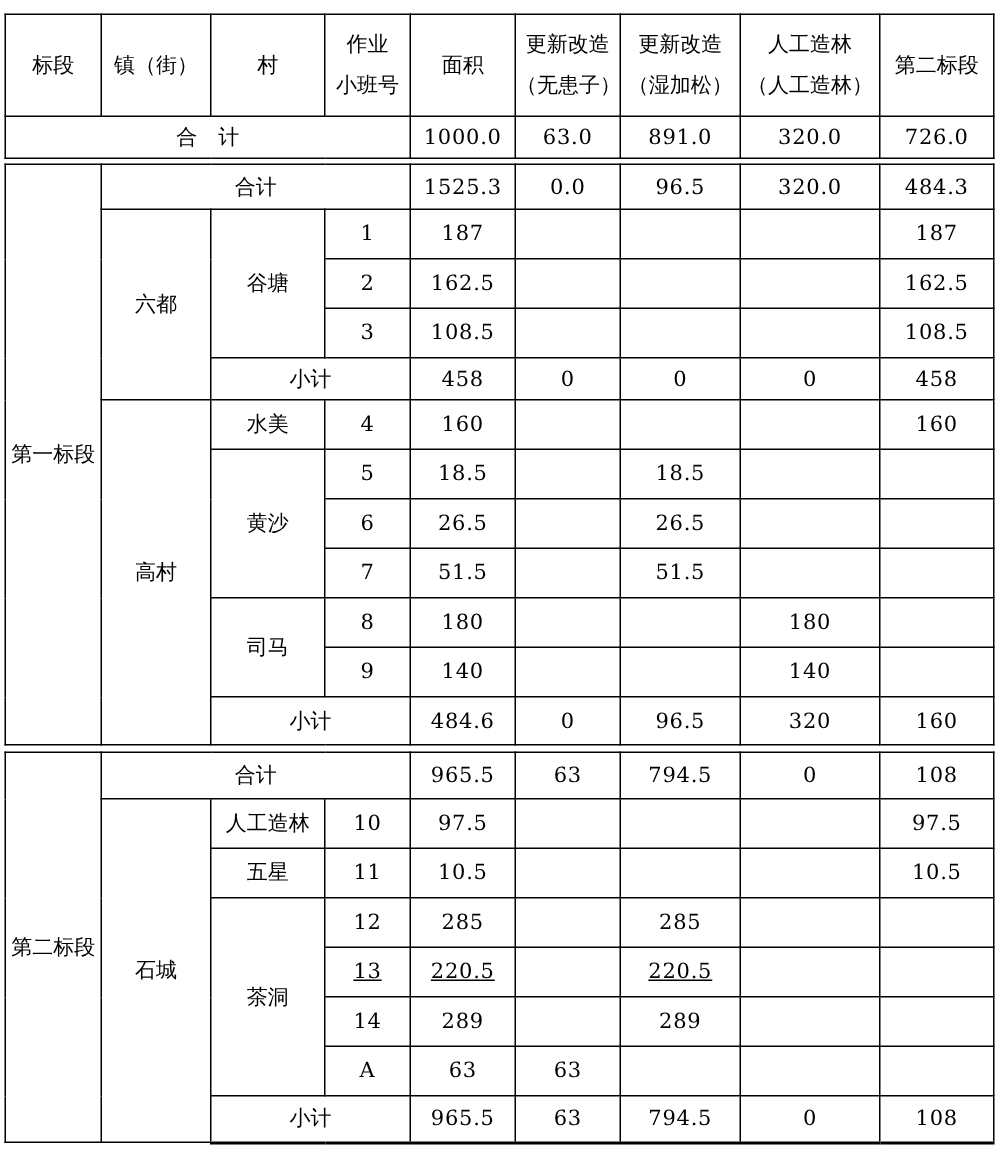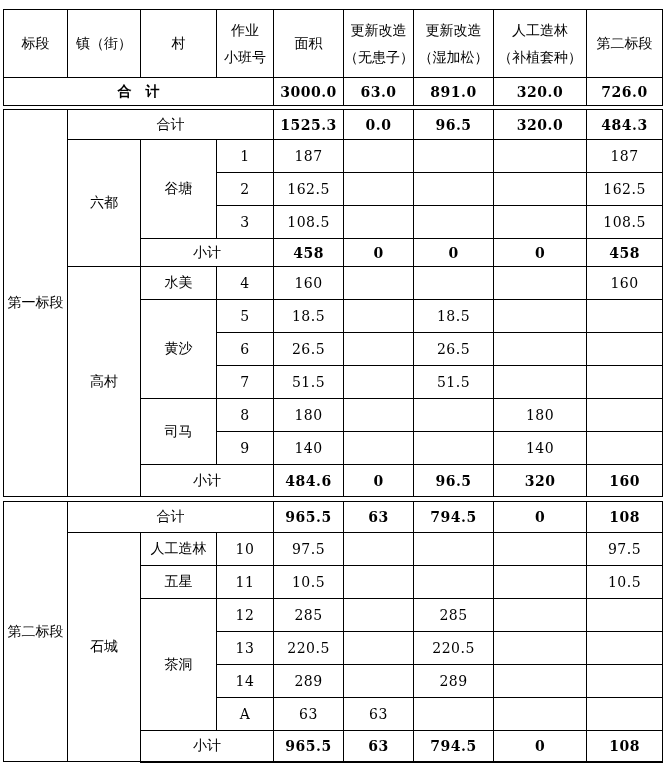--- a/index.html
+++ b/index.html
@@ -24,21 +24,21 @@
   table.grid td {
     border: 1px solid #000000;
     text-align: center;
     vertical-align: middle;
     padding: 0;
     font-size: 14px;
     color: #000000;
     overflow: hidden;
     white-space: nowrap;
   }
-  table.grid td.bold { font-weight: bold; }
+  table.grid td.bold { font-weight: normal; }
   table.grid td .hline { line-height: 1.9; }
   #block-top    { margin-bottom: 3px; }
   #block-sec1   { margin-bottom: 4px; }
   #block-sec2 td { border-bottom-width: 1px; }
   #block-sec2 tr:last-child td { border-bottom-width: 2px; }
   .num { letter-spacing: 0.5px; }
 </style>
 </head>
 <body>
 
@@ -68,27 +68,27 @@
           <td>
             <div class="hline">更新改造</div>
             <div class="hline">（无患子）</div>
           </td>
           <td>
             <div class="hline">更新改造</div>
             <div class="hline">（湿加松）</div>
           </td>
           <td>
             <div class="hline">人工造林</div>
-            <div class="hline">（补植套种）</div>
+            <div class="hline">（人工造林）</div>
           </td>
           <td>第二标段</td>
         </tr>
         <tr style="height: 28px;">
           <td colspan="4" class="bold">合　计</td>
-          <td class="bold num">3000.0</td>
+          <td class="bold num">1000.0</td>
           <td class="bold num">63.0</td>
           <td class="bold num">891.0</td>
           <td class="bold num">320.0</td>
           <td class="bold num">726.0</td>
         </tr>
       </tbody>
     </table>
   <table class="grid" id="block-sec1">
       <colgroup>
         <col style="width: 64px;">
@@ -250,21 +250,21 @@
         </tr>
         <tr style="height: 33px;">
           <td rowspan="4">茶洞</td>
           <td class="num">12</td>
           <td class="num">285</td>
           <td></td>
           <td class="num">285</td>
           <td></td>
           <td></td>
         </tr>
-        <tr style="height: 33px;">
+        <tr style="height: 33px; text-decoration: underline;">
           <td class="num">13</td>
           <td class="num">220.5</td>
           <td></td>
           <td class="num">220.5</td>
           <td></td>
           <td></td>
         </tr>
         <tr style="height: 33px;">
           <td class="num">14</td>
           <td class="num">289</td>

